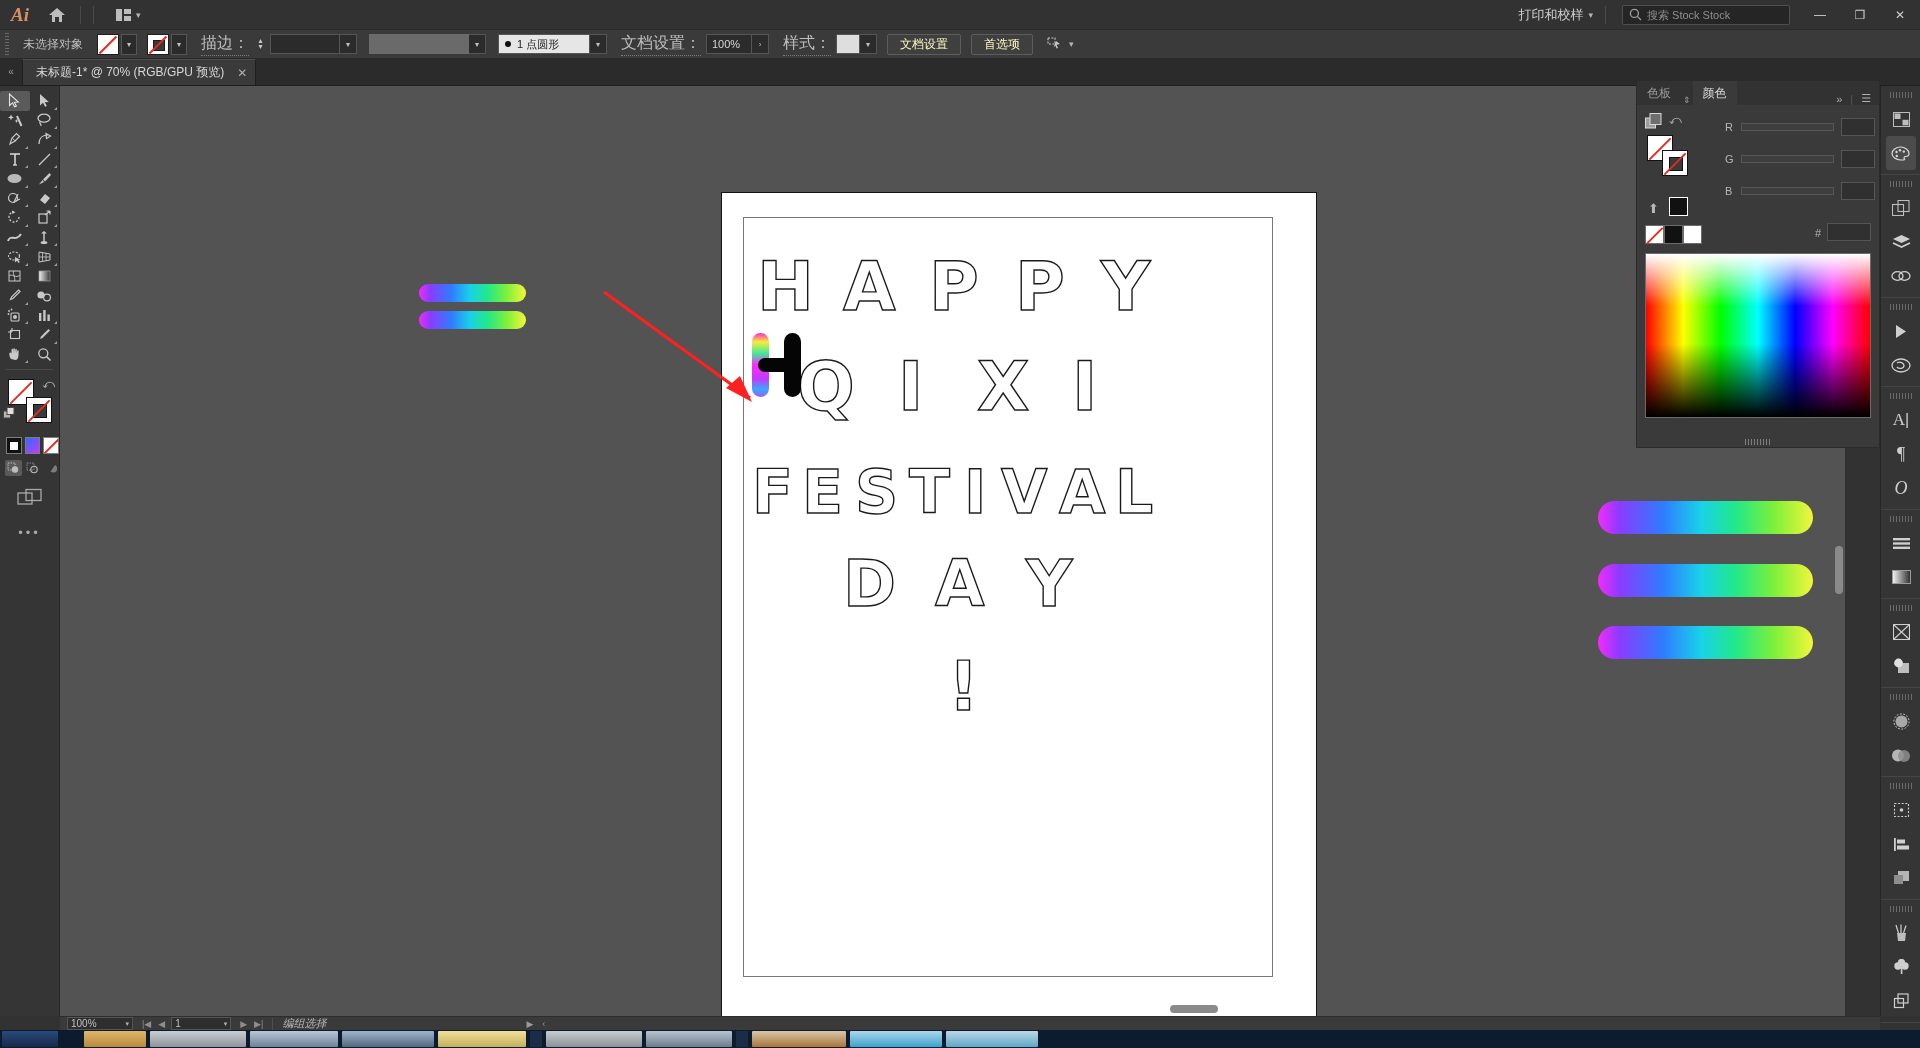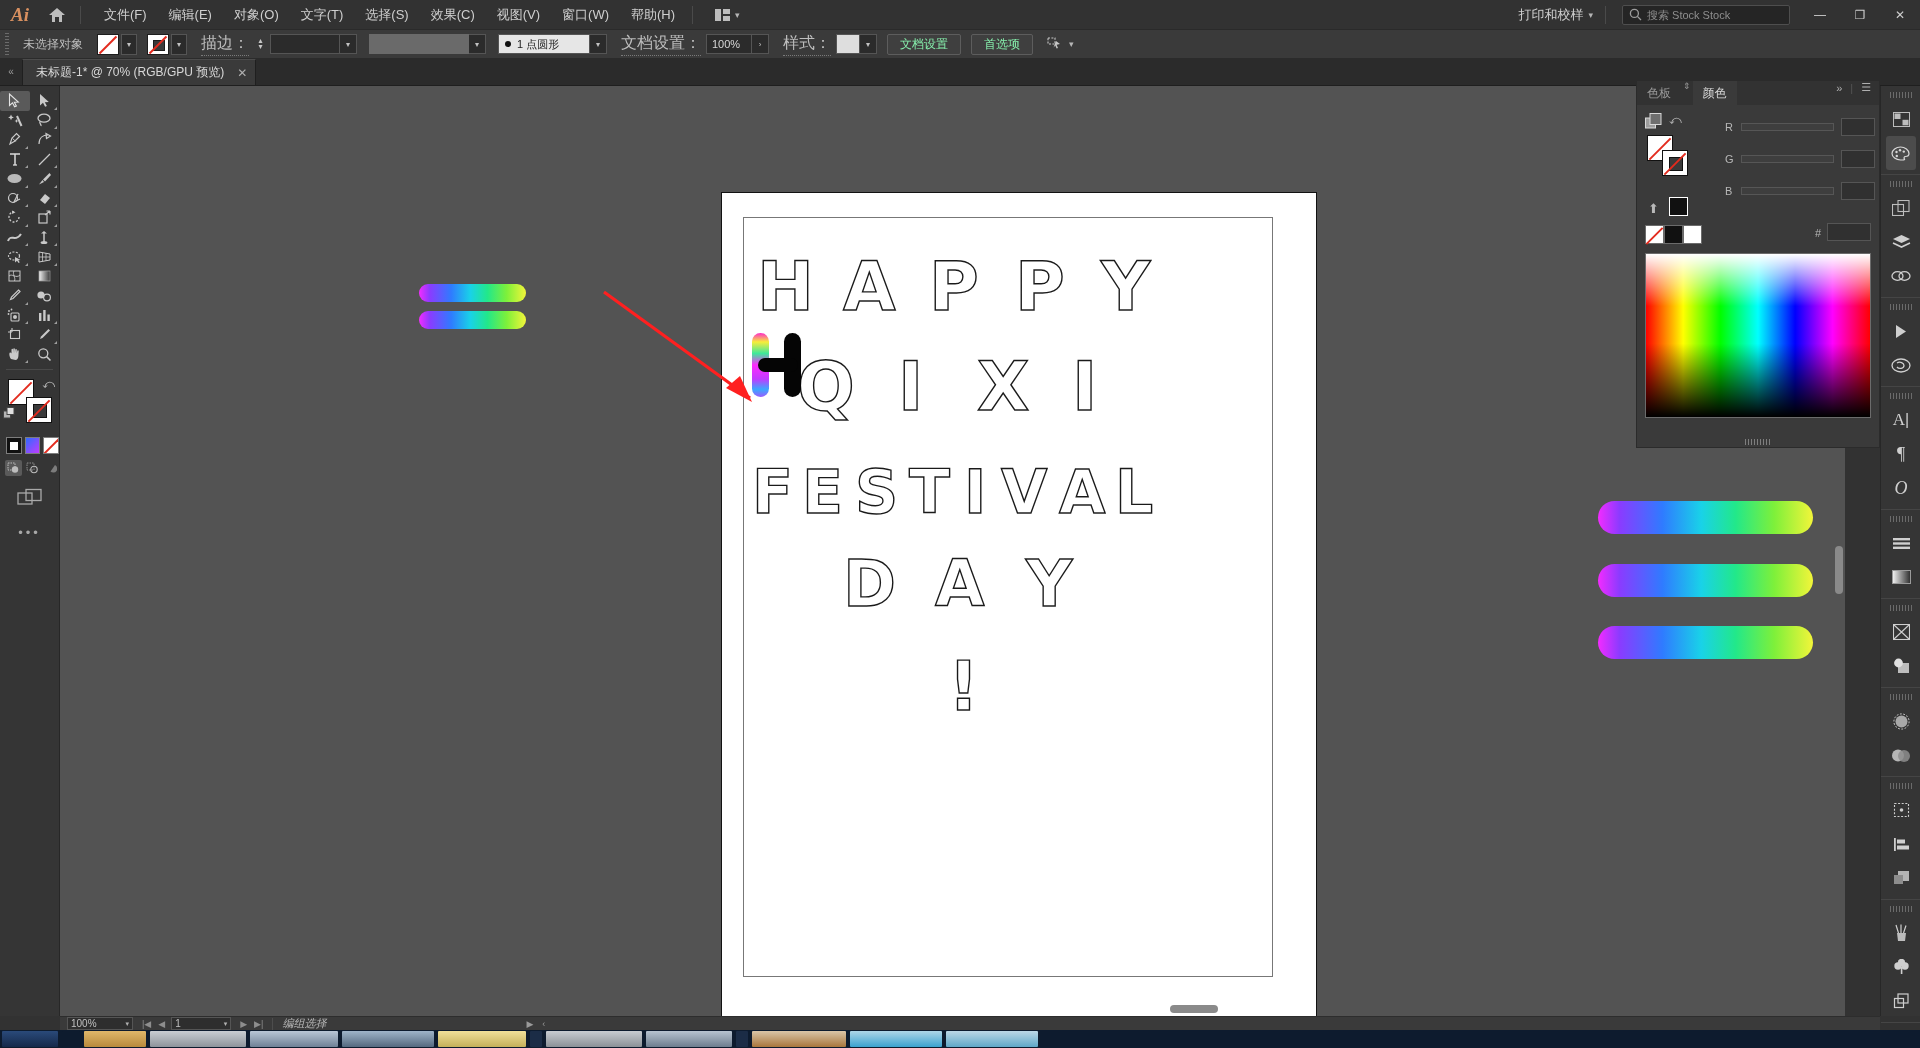--- a/index.html
+++ b/index.html
@@ -84,21 +84,21 @@
   .combo .dd{ width:17px; height:20px; background:#2b2b2b; border:1px solid #555; border-left:none;
     display:flex; align-items:center; justify-content:center; font-size:8px; color:#c2c2c2;}
   .profile{
     width:92px; height:20px; background:#e6e6e6; color:#1c1c1c; font-size:11px;
     display:flex; align-items:center; padding:0 6px; gap:6px; border:1px solid #555;
   }
   .profile .dot{ width:6px; height:6px; border-radius:50%; background:#111; }
   .style-sw{ width:24px; height:20px; background:#dedede; border:1px solid #555; }
   .btn{
     height:21px; padding:0 12px; background:#3f3f3f; border:1px solid #5d5d5d; border-radius:2px;
-    font-size:12px; color:#86efac; display:flex; align-items:center; margin-left:10px;
+    font-size:12px; color:#fef9c3; display:flex; align-items:center; margin-left:10px;
   }
   .align-ico{ margin-left:14px; display:flex; align-items:center; color:#c8c8c8; }
 
   
   .tabbar{
     position:absolute; top:59px; left:0; width:1920px; height:27px; background:#2b2b2b;
     display:flex; align-items:flex-end; border-bottom:1px solid #1f1f1f;
   }
   .dbl-arrow{ width:22px; height:27px; display:flex; align-items:center; justify-content:center; color:#9a9a9a; font-size:10px;}
   .doctab{
@@ -177,21 +177,21 @@
   .sw-big-3{ left:1538px; top:540px; width:215px; height:33px; }
 
   .vscroll{ position:absolute; right:2px; top:460px; width:8px; height:48px; background:#8a8a8a; border-radius:4px;}
   .hscroll{ position:absolute; left:1110px; bottom:3px; width:48px; height:8px; background:#8a8a8a; border-radius:4px;}
 
   
   .panel{
     position:absolute; left:1636px; top:80px; width:244px; height:368px; background:#3a3a3a;
     border:1px solid #2b2b2b;
   }
-  .panel-tabs{ display:flex; align-items:flex-start; height:24px; background:#323232; }
+  .panel-tabs{ display:flex; align-items:flex-end; height:24px; background:#323232; }
   .ptab{ height:24px; padding:0 10px; font-size:12px; color:#9a9a9a; display:flex; align-items:center;}
   .ptab.active{ background:#3a3a3a; color:#d8d8d8; }
   .ptab-split{ color:#9a9a9a; font-size:9px; padding:0 2px;}
   .panel-tools{ margin-left:auto; display:flex; align-items:center; gap:8px; padding-right:8px; color:#b0b0b0; font-size:11px;}
   .panel-body{ position:relative; height:calc(100% - 24px); }
   .cp-icons{ position:absolute; left:8px; top:8px; }
   .cp-swap{ position:absolute; left:32px; top:8px; color:#b8b8b8; font-size:12px;}
   .cp-fill{ position:absolute; left:10px; top:30px; width:26px; height:26px; background:#fff; border:1px solid #111;}
   .cp-stroke{ position:absolute; left:25px; top:45px; width:26px; height:26px; background:#fff; border:1px solid #111;}
   .cp-stroke::before{ content:""; position:absolute; left:6px; top:6px; width:12px; height:12px; background:#3a3a3a; border:1px solid #111;}
@@ -255,31 +255,20 @@
 <div class="app">
 
   <div class="menubar">
     <div class="ai-logo">Ai</div>
     <div class="home-ico">
       <svg width="18" height="16" viewBox="0 0 18 16">
           <path d="M9 1 L17 8 H14 V15 H11 V10 H7 V15 H4 V8 H1 Z" fill="#bdbdbd"></path>
         </svg>
     </div>
     <div class="vsep"></div>
-    <div class="menu-items">
-      <div class="menu-item">文件(F)</div>
-      <div class="menu-item">编辑(E)</div>
-      <div class="menu-item">对象(O)</div>
-      <div class="menu-item">文字(T)</div>
-      <div class="menu-item">选择(S)</div>
-      <div class="menu-item">效果(C)</div>
-      <div class="menu-item">视图(V)</div>
-      <div class="menu-item">窗口(W)</div>
-      <div class="menu-item">帮助(H)</div>
-    </div>
     <div class="vsep"></div>
     <div class="ws-switch">
       <span class="gl">
           <i></i>
           <i></i>
           <i></i>
         </span>
       <span class="caret">▾</span>
     </div>
 

